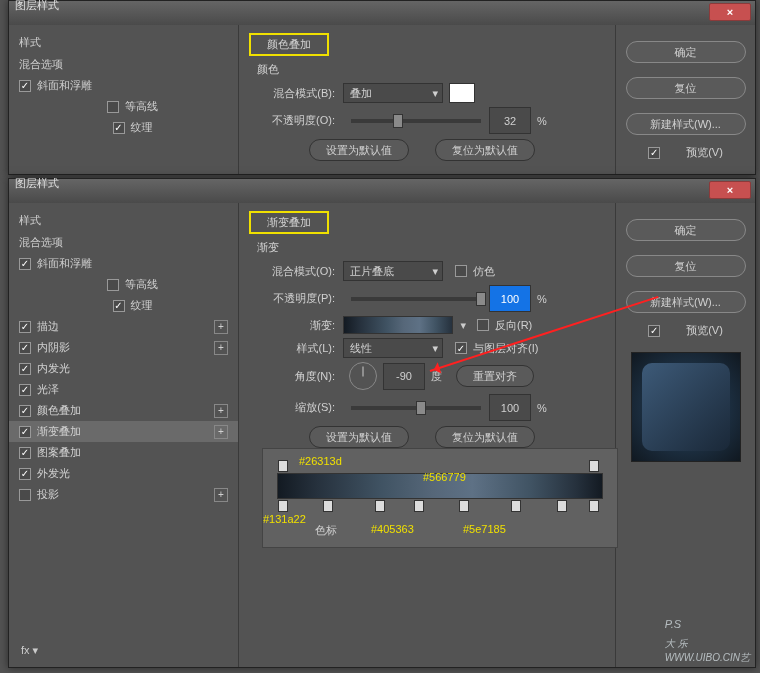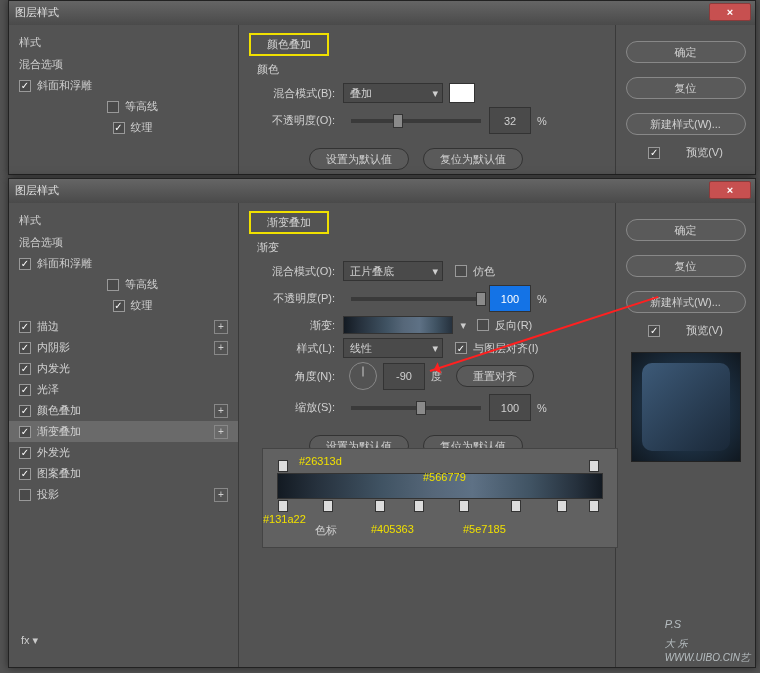--- a/index.html
+++ b/index.html
@@ -1,20 +1,20 @@
 <!DOCTYPE html>
 <html><head>
 <meta charset="utf-8">
 <style>
 * { margin: 0; padding: 0; box-sizing: border-box; font-family: "Microsoft YaHei", sans-serif; font-size: 11px; }
 body { background: #535353; width: 760px; height: 673px; position: relative; overflow: hidden; }
 .dialog { position: absolute; background: #535353; border: 1px solid #222; box-shadow: 0 0 8px rgba(0,0,0,0.5); }
 .dialog1 { left: 8px; top: 0; width: 748px; height: 175px; }
 .dialog2 { left: 8px; top: 178px; width: 748px; height: 490px; }
-.titlebar { height: 24px; background: linear-gradient(#656565, #4a4a4a); display: flex; align-items: flex-start; padding: 4px 6px; color: #e0e0e0; position: relative; }
+.titlebar { height: 24px; background: linear-gradient(#656565, #4a4a4a); display: flex; align-items: flex-end; padding: 12px 6px; color: #e0e0e0; position: relative; }
 .close-btn { position: absolute; right: 4px; top: 2px; width: 42px; height: 18px; background: #c75050; border: 1px solid #8b3a3a; color: #fff; display: flex; align-items: center; justify-content: center; border-radius: 2px; }
 .close-x { font-weight: bold; }
 .body { display: flex; height: calc(100% - 24px); }
 .sidebar { width: 230px; border-right: 1px solid #3a3a3a; padding: 6px 0; }
 .sidebar-head { color: #d0d0d0; padding: 4px 10px; }
 .sidebar-item { display: flex; align-items: center; padding: 3px 10px; color: #d0d0d0; position: relative; }
 .sidebar-item.sel { background: #6a6a6a; }
 .sidebar-item .plus { position: absolute; right: 10px; width: 14px; height: 14px; border: 1px solid #888; display: flex; align-items: center; justify-content: center; font-size: 10px; }
 .chk { width: 12px; height: 12px; border: 1px solid #999; margin-right: 6px; display: inline-flex; align-items: center; justify-content: center; background: #4a4a4a; }
 .chk.on::after { content: "✓"; color: #fff; font-size: 10px; }
@@ -25,40 +25,40 @@
 .row { display: flex; align-items: center; margin: 4px 0; color: #d0d0d0; }
 .label { width: 86px; text-align: right; margin-right: 8px; }
 .select { height: 20px; background: #4a4a4a; border: 1px solid #333; color: #d0d0d0; padding: 0 18px 0 6px; position: relative; display: inline-flex; align-items: center; min-width: 100px; }
 .select::after { content: "▾"; position: absolute; right: 4px; }
 .swatch { width: 26px; height: 20px; background: #fff; border: 1px solid #333; margin-left: 6px; }
 .slider { width: 130px; height: 4px; background: #3a3a3a; position: relative; margin: 0 8px; }
 .slider .thumb { position: absolute; top: -5px; width: 10px; height: 14px; background: #8a8a8a; border: 1px solid #333; }
 .numbox { width: 42px; height: 27px; background: #4a4a4a; border: 1px solid #333; color: #d0d0d0; text-align: center; display: inline-flex; align-items: center; justify-content: center; }
 .numbox.hl { background: #1473e6; color: #fff; }
 .pct { margin-left: 6px; }
-.btn-row { display: flex; gap: 14px; margin: 14px 0 0 60px; }
+.btn-row { display: flex; gap: 26px; margin: 5px 0 0 60px; }
 .btn { height: 22px; padding: 0 16px; background: #5a5a5a; border: 1px solid #333; border-radius: 11px; color: #d0d0d0; display: inline-flex; align-items: center; justify-content: center; }
 .rightcol { width: 140px; padding: 8px 10px; border-left: 1px solid #3a3a3a; display: flex; flex-direction: column; gap: 6px; align-items: center; }
 .rbtn { width: 120px; height: 22px; border: 1px solid #888; border-radius: 11px; background: #5a5a5a; color: #d0d0d0; display: flex; align-items: center; justify-content: center; margin-top: 8px; }
 .preview-row { display: flex; align-items: center; gap: 20px; color: #d0d0d0; margin-top: 4px; }
 .preview-img { width: 110px; height: 110px; background: radial-gradient(#2b4a68, #101820); border: 1px solid #222; margin-top: 8px; position: relative; }
 .preview-img::after { content: ""; position: absolute; inset: 10px; background: linear-gradient(135deg, #3d5a78, #1a2838); border-radius: 10px; }
 .grad-swatch { width: 110px; height: 18px; background: linear-gradient(90deg, #131a22, #26313d 15%, #405363 40%, #566779 55%, #5e7185 70%, #405363 85%, #26313d); border: 1px solid #333; position: relative; }
 .grad-swatch::after { content: "▾"; position: absolute; right: -14px; top: 2px; color: #ccc; }
 .angle-dial { width: 28px; height: 28px; border: 1px solid #888; border-radius: 50%; display: inline-block; position: relative; margin: 0 6px; }
 .angle-dial::after { content: ""; position: absolute; left: 50%; top: 50%; width: 10px; height: 1px; background: #ccc; transform-origin: left; transform: rotate(-90deg); }
 .grad-editor { position: absolute; left: 262px; top: 448px; width: 356px; height: 100px; background: #616161; border: 1px solid #444; padding: 10px; }
 .grad-bar { height: 26px; background: linear-gradient(90deg, #131a22 0%, #26313d 12%, #405363 32%, #566779 48%, #5e7185 60%, #405363 78%, #26313d 92%, #131a22 100%); border: 1px solid #333; position: relative; margin: 14px 4px 0; }
 .stop-top, .stop-bot { position: absolute; width: 10px; height: 12px; background: #ddd; border: 1px solid #333; }
 .stop-top { top: -14px; }
 .stop-bot { bottom: -14px; }
 .grad-label { position: absolute; color: #f0e000; font-size: 11px; }
 .arrow { position: absolute; left: 430px; top: 370px; width: 240px; height: 2px; background: #ff2020; transform: rotate(-18deg); transform-origin: left; }
 .arrow::after { content: ""; position: absolute; left: -2px; top: -5px; border: 6px solid transparent; border-right-color: #ff2020; }
-.fxbar { position: absolute; bottom: 18px; left: 6px; color: #ccc; padding: 2px 6px; }
+.fxbar { position: absolute; bottom: 8px; left: 6px; color: #ccc; padding: 2px 6px; }
 .watermark { position: absolute; right: 10px; bottom: 8px; color: #cfd8dc; font-style: italic; font-size: 36px; opacity: 0.8; font-family: cursive; }
 .watermark small { font-size: 10px; display: block; }
 </style>
 </head>
 <body>
 
 <div class="dialog dialog1">
   <div class="titlebar">
     <span>图层样式</span>
     <div class="close-btn">
@@ -167,25 +167,25 @@
           <span>颜色叠加</span>
           <span class="plus">+</span>
         </div>
       <div class="sidebar-item sel">
           <span class="chk on"></span>
           <span>渐变叠加</span>
           <span class="plus">+</span>
         </div>
       <div class="sidebar-item">
           <span class="chk on"></span>
+          <span>图案叠加</span>
+        </div>
+      <div class="sidebar-item">
+          <span class="chk on"></span>
           <span>外发光</span>
-        </div>
-      <div class="sidebar-item">
-          <span class="chk on"></span>
-          <span>图案叠加</span>
         </div>
       <div class="sidebar-item">
           <span class="chk"></span>
           <span>投影</span>
           <span class="plus">+</span>
         </div>
       <div class="fxbar"><span>fx</span> ▾</div>
     </div>
     <div class="content">
       <div class="section-title">渐变叠加</div>

